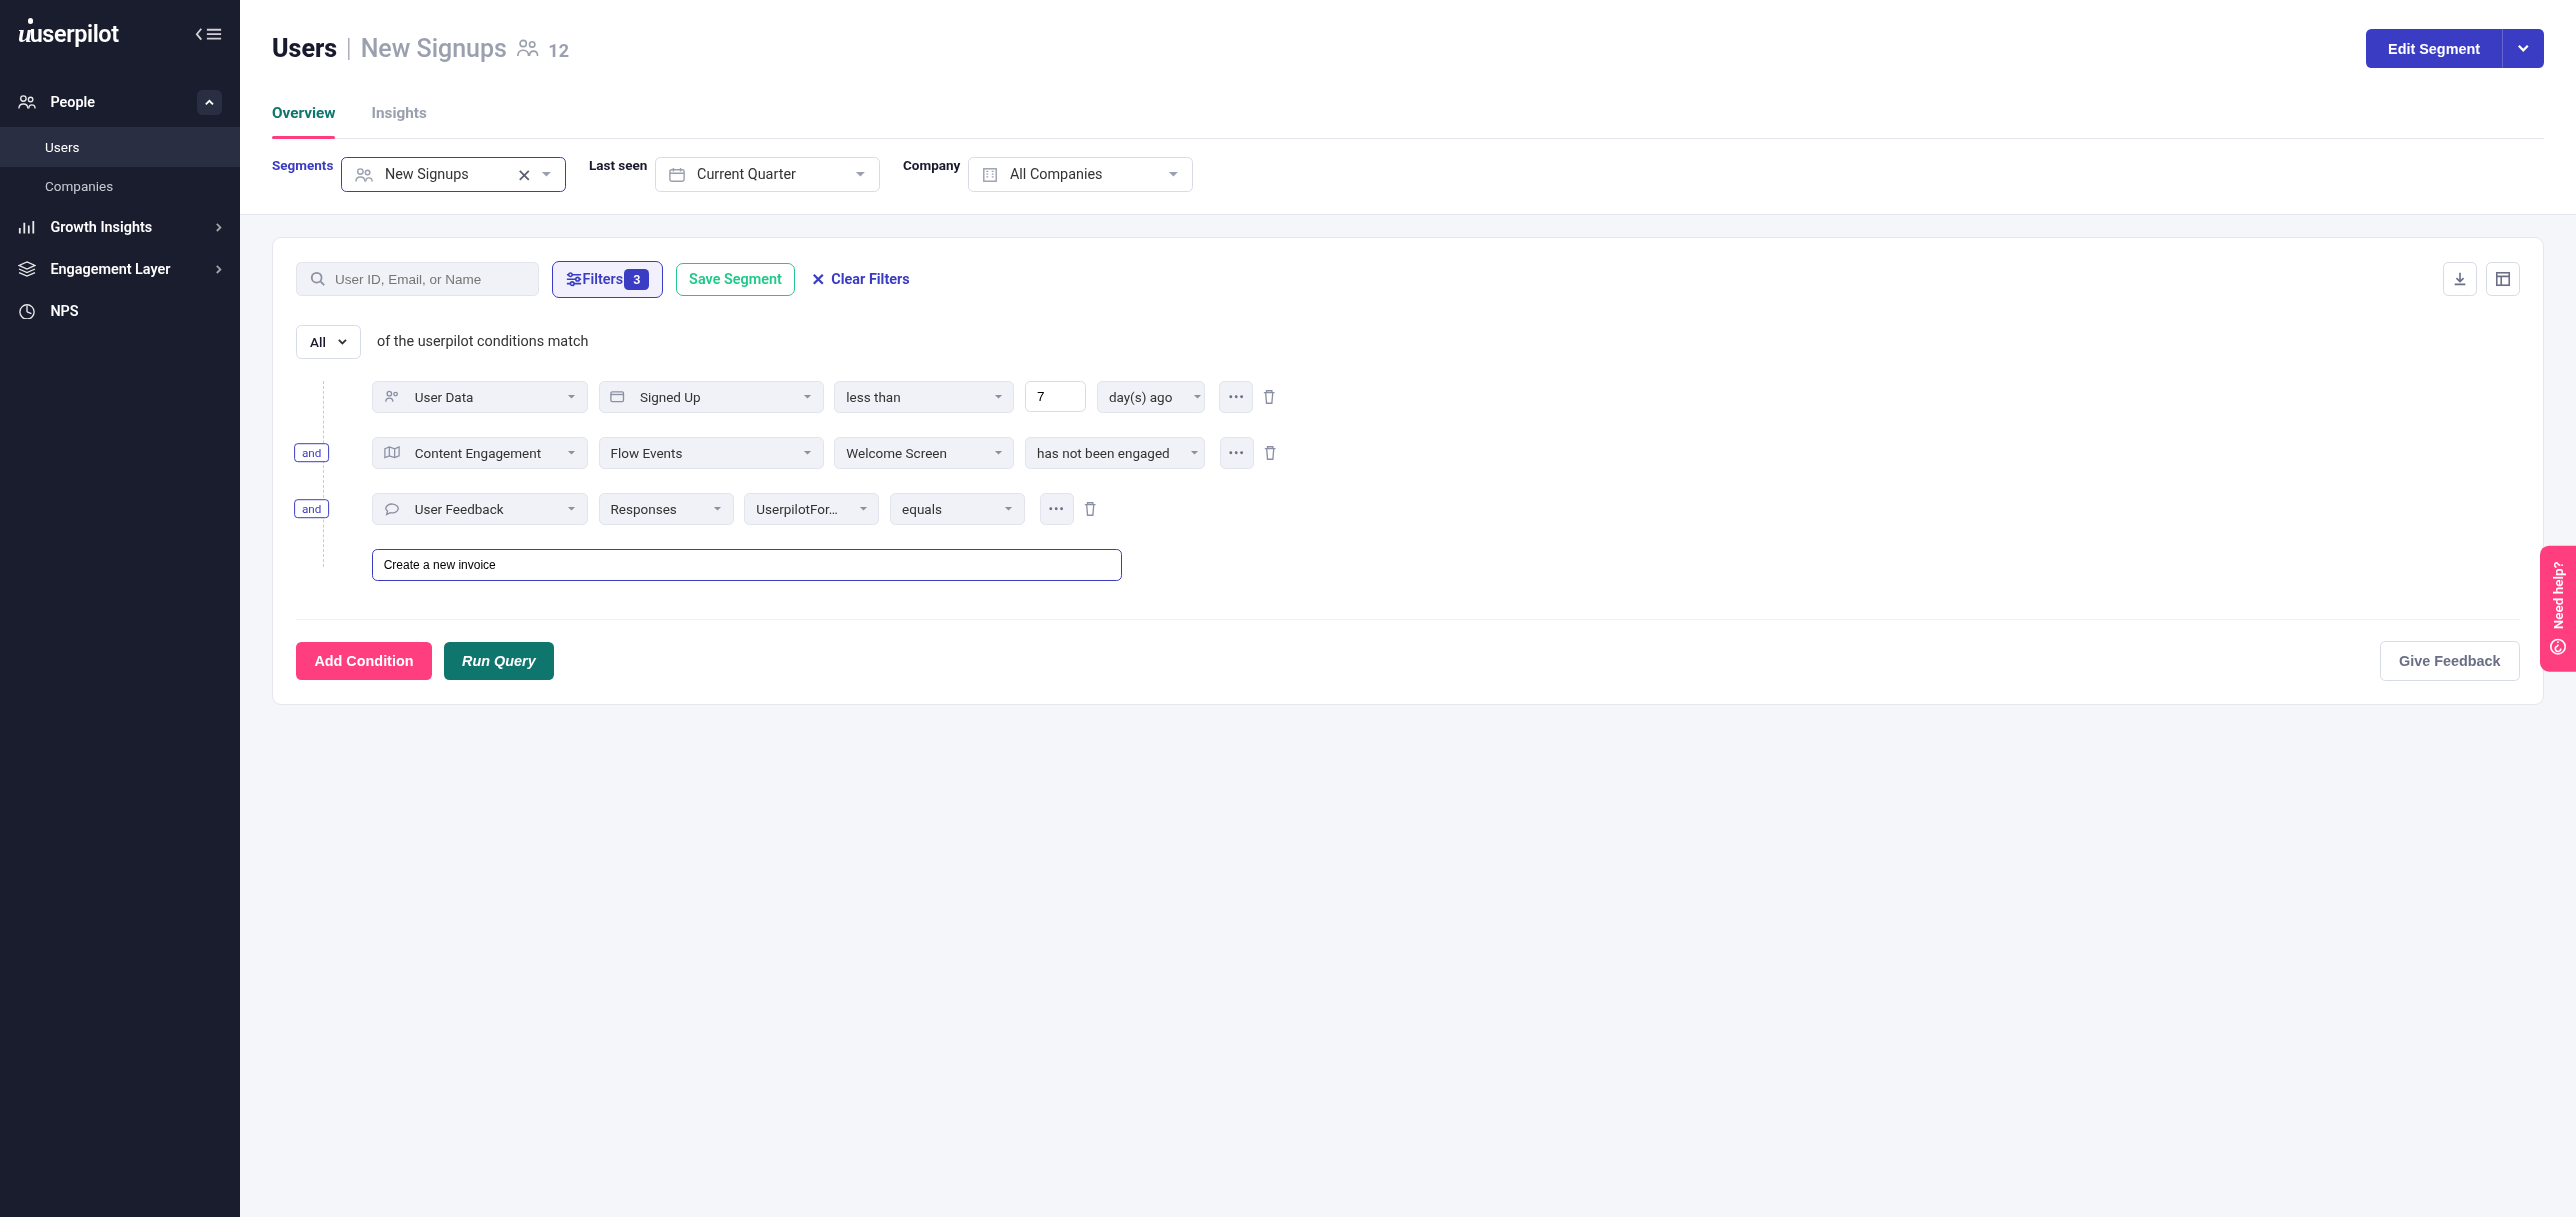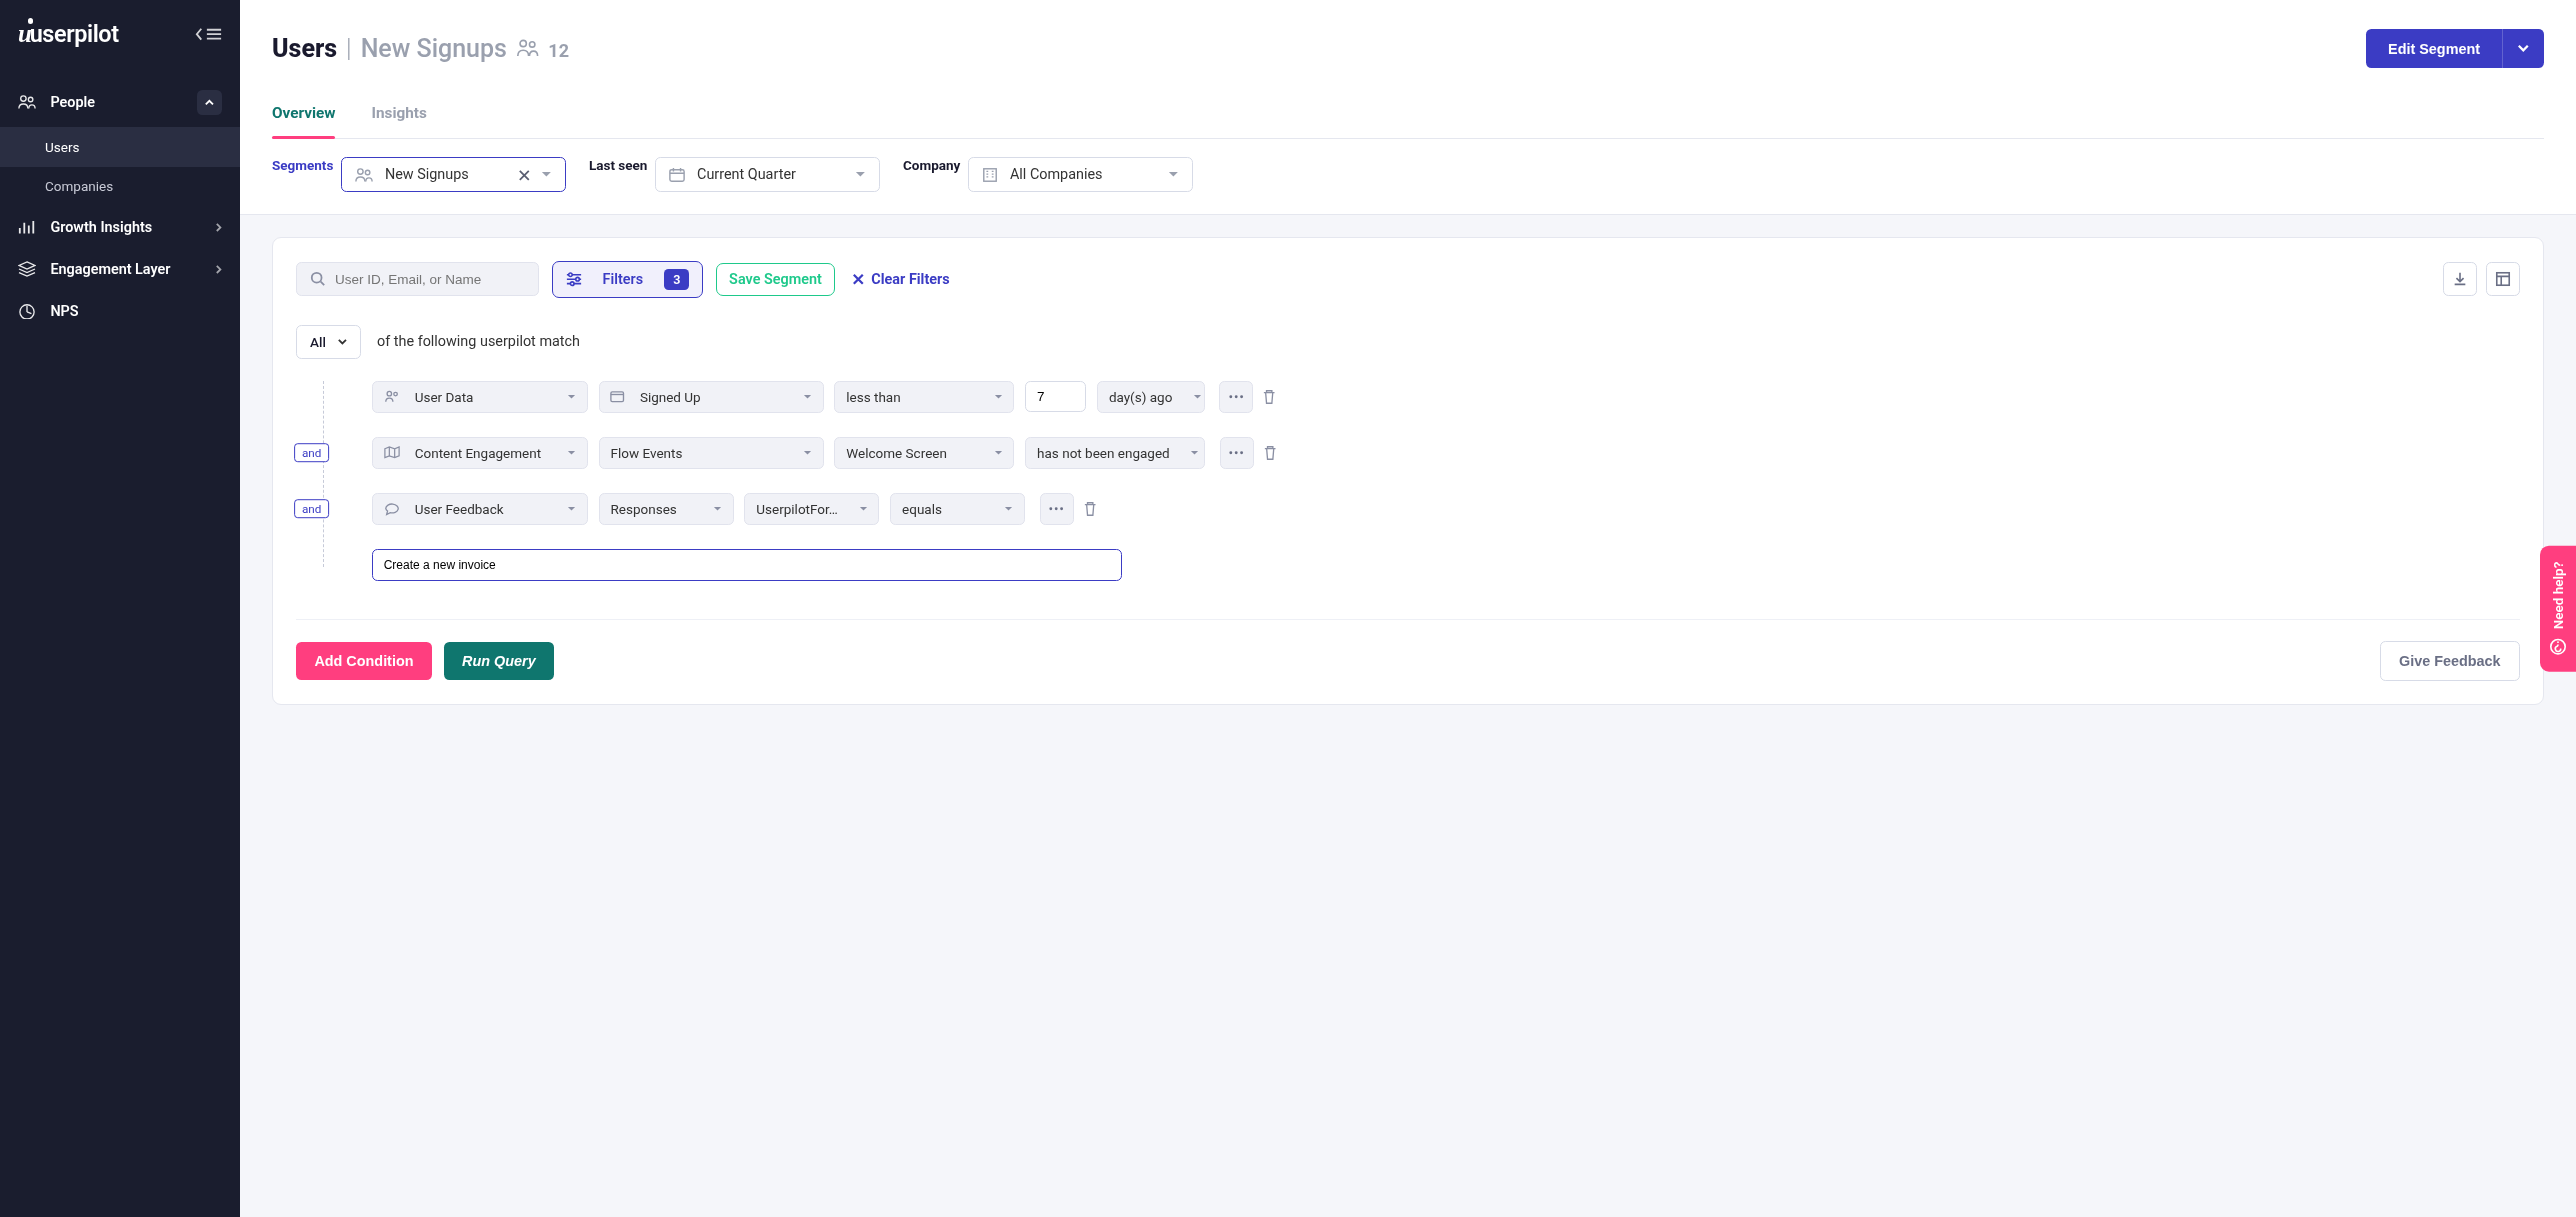--- a/index.html
+++ b/index.html
@@ -50,21 +50,21 @@
 .select .caret { color: #9aa0ae; }
 .select.segments { border: 1.8px solid #3b3cc4; }
 .select.segments .clearx { color: #5a5f72; }
 
 .workarea { padding: 21.6px 32px; background: #f5f6fa; flex: 1; }
 .panel { background: #fff; border: 0.9px solid #e5e7ef; border-radius: 9px; padding: 23.4px; }
 
 .panel-top { display: flex; align-items: center; gap: 12.6px; }
 .search-box { flex: 0 0 243px; display: flex; align-items: center; gap: 9px; padding: 8px 12.6px; background: #f1f2f7; border: 0.9px solid #e1e3ed; border-radius: 5.4px; color: #8a8fa3; }
 .search-box input { border: none; background: transparent; outline: none; font-size: 13.5px; flex: 1; color: #333; }
-.chip-btn { display: flex; align-items: center; gap: 21px; padding: 7.2px 12.6px; border-radius: 7px; font-size: 14.4px; font-weight: 600; cursor: pointer; }
+.chip-btn { display: flex; align-items: center; gap: 1px; padding: 7.2px 12.6px; border-radius: 7px; font-size: 14.4px; font-weight: 600; cursor: pointer; }
 .filters-chip { border: 1.3px solid #3b3cc4; background: #f1f0fc; color: #3b3cc4; }
 .filters-chip .badge { background: #3b3cc4; color: #fff; padding: 2.7px 9px; border-radius: 4.5px; font-size: 12.6px; }
 .save-seg { border: 1.3px solid #1ec98b; color: #1ec98b; background: #fff; }
 .clear-filters { display: flex; align-items: center; gap: 7.2px; color: #3b3cc4; font-weight: 700; font-size: 14.4px; cursor: pointer; margin-left: 3.6px; }
 .panel-top-right { margin-left: auto; display: flex; gap: 9px; }
 .icon-btn { width: 34px; height: 34px; border: 0.9px solid #d7dbe7; border-radius: 5.4px; background: #fff; display: flex; align-items: center; justify-content: center; color: #6a6f85; cursor: pointer; }
 
 .conditions { margin-top: 27px; }
 .cond-head { display: flex; align-items: center; gap: 16px; }
 .all-drop { display: flex; align-items: center; gap: 10.8px; padding: 8px 12.6px; border: 0.9px solid #d7dbe7; border-radius: 5.4px; font-size: 13.5px; font-weight: 500; cursor: pointer; }
@@ -319,21 +319,21 @@
         </div>
 
         <div class="conditions">
           <div class="cond-head">
             <div class="all-drop">
               <span>All</span>
               <svg width="10.8" height="7.2" viewBox="0 0 12 8">
                   <path d="M2 2 L6 6 L10 2" stroke="#333" stroke-width="2" fill="none"></path>
                 </svg>
             </div>
-            <span class="cond-text">of the following userpilot match</span>
+            <span class="cond-text">of the userpilot conditions match</span>
           </div>
 
           <div class="cond-rows">
             <div class="vline"></div>
 
             <div class="cond-row" style="padding-left:45px;">
               <div class="drop fixed-240">
                 <span class="dicon">
                   <svg width="16" height="12.6" viewBox="0 0 18 14">
                       <circle cx="6" cy="4" r="2.5" stroke="#8a8fa3" stroke-width="1.5" fill="none"></circle>

